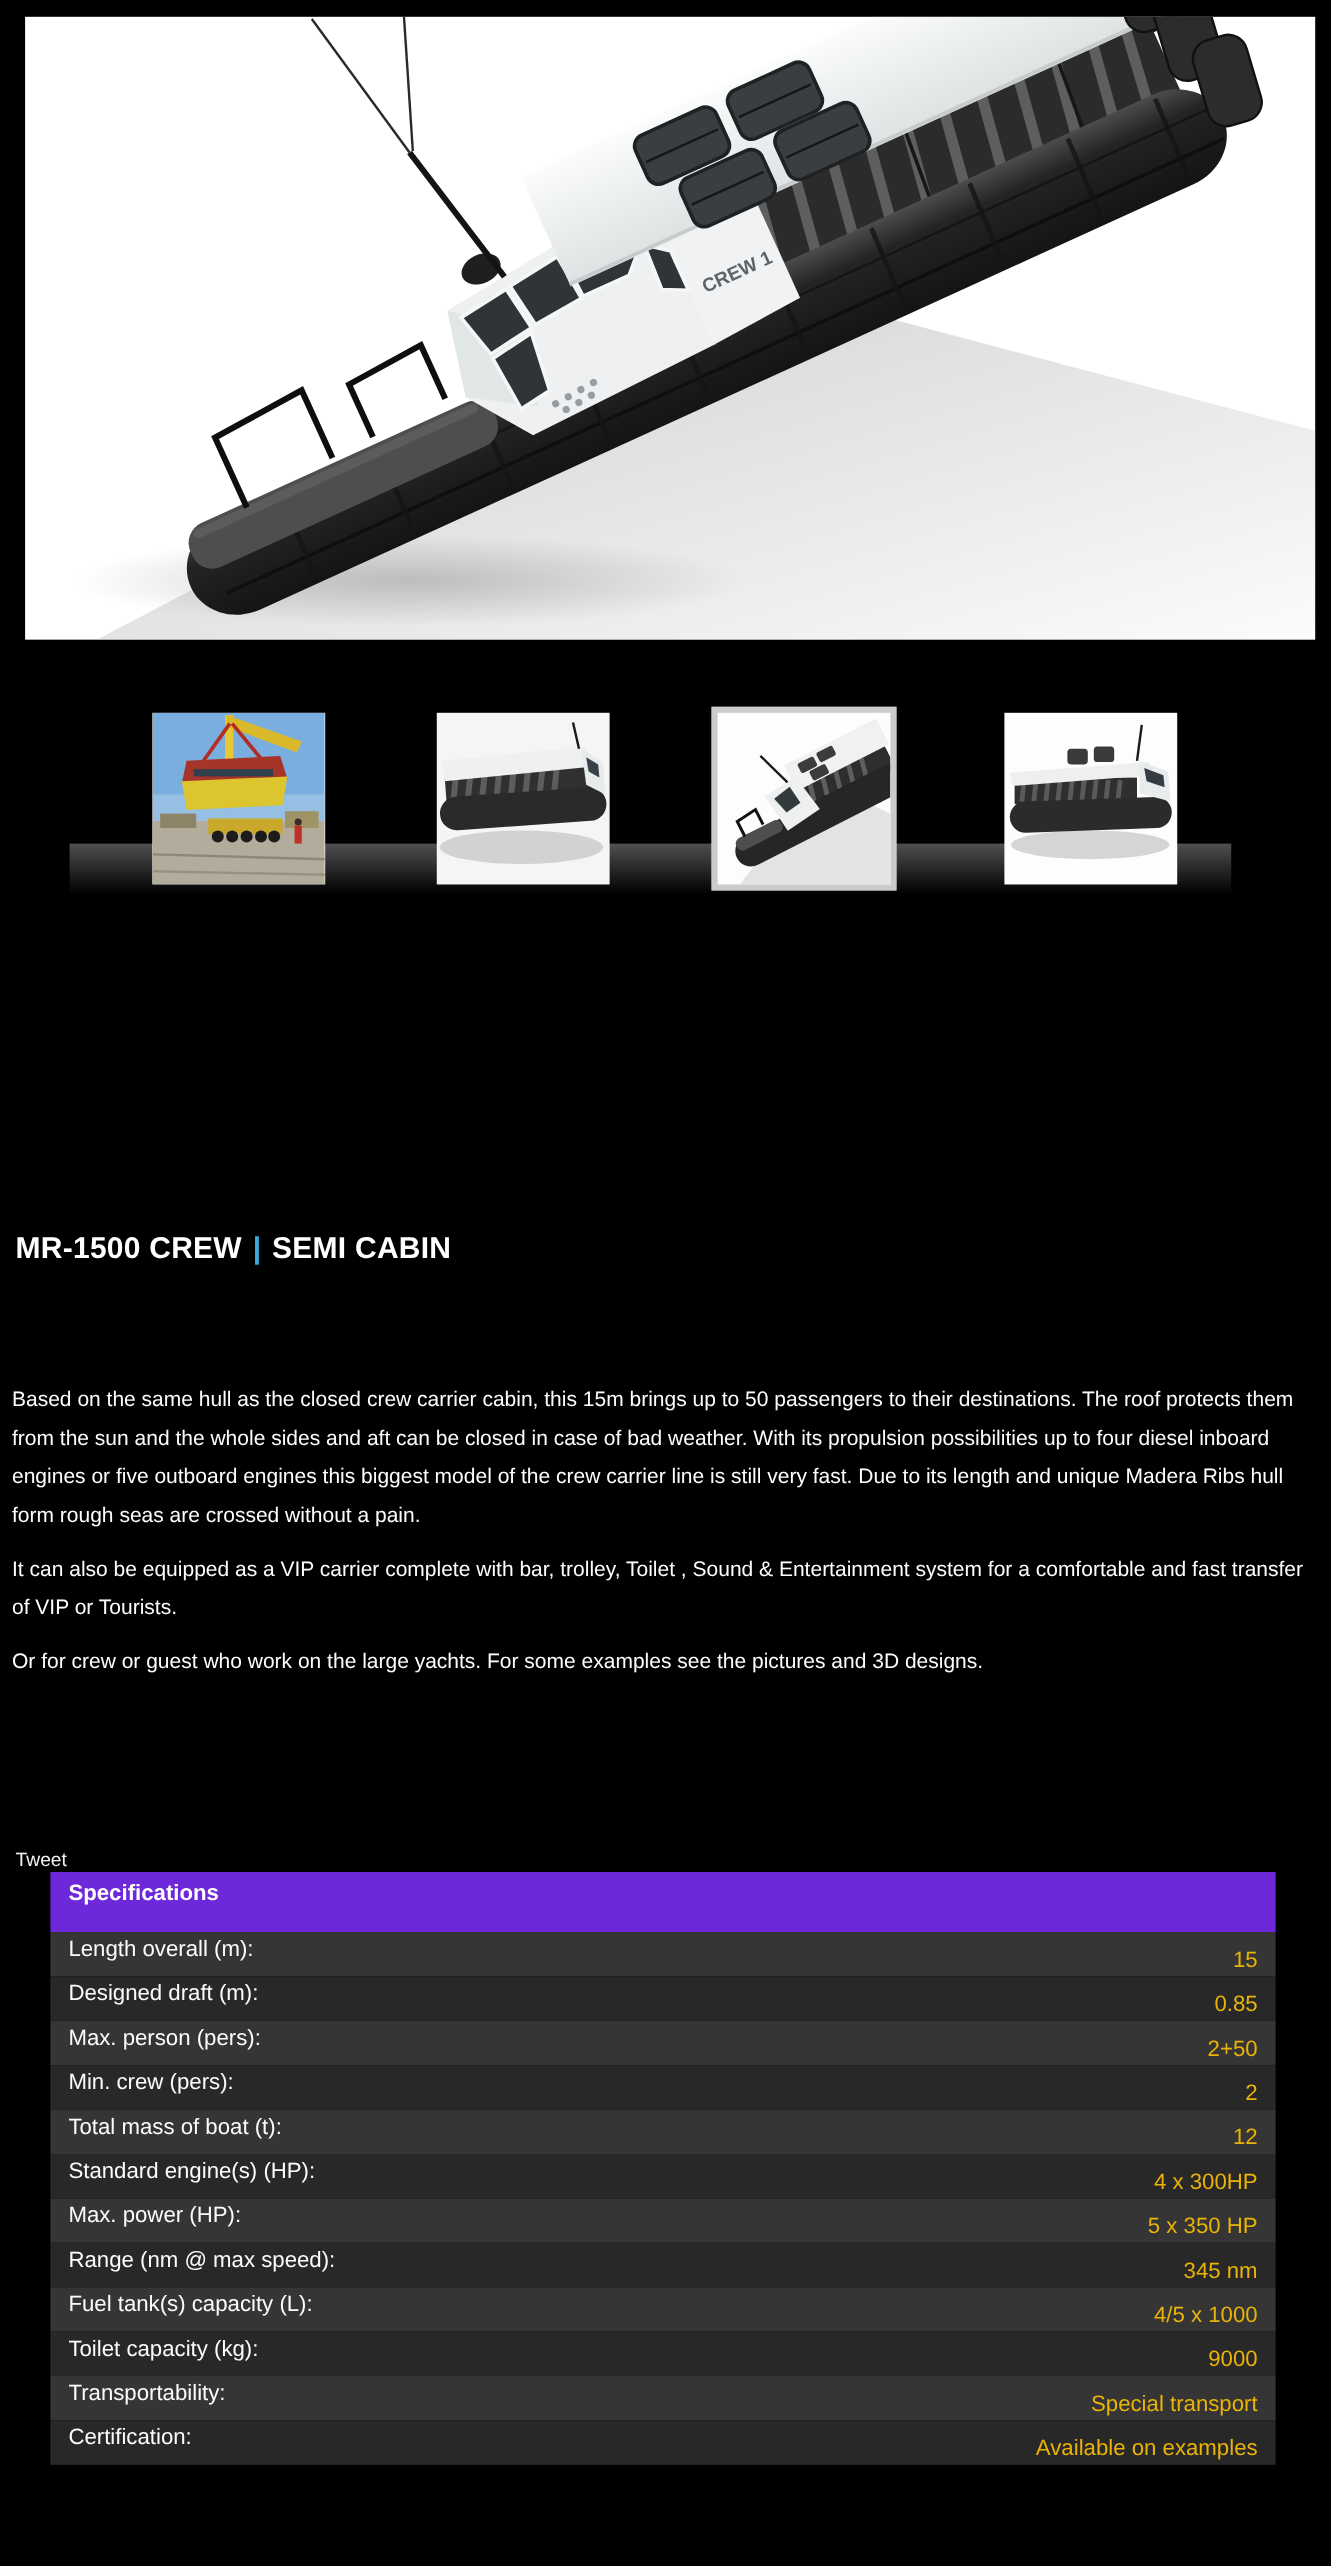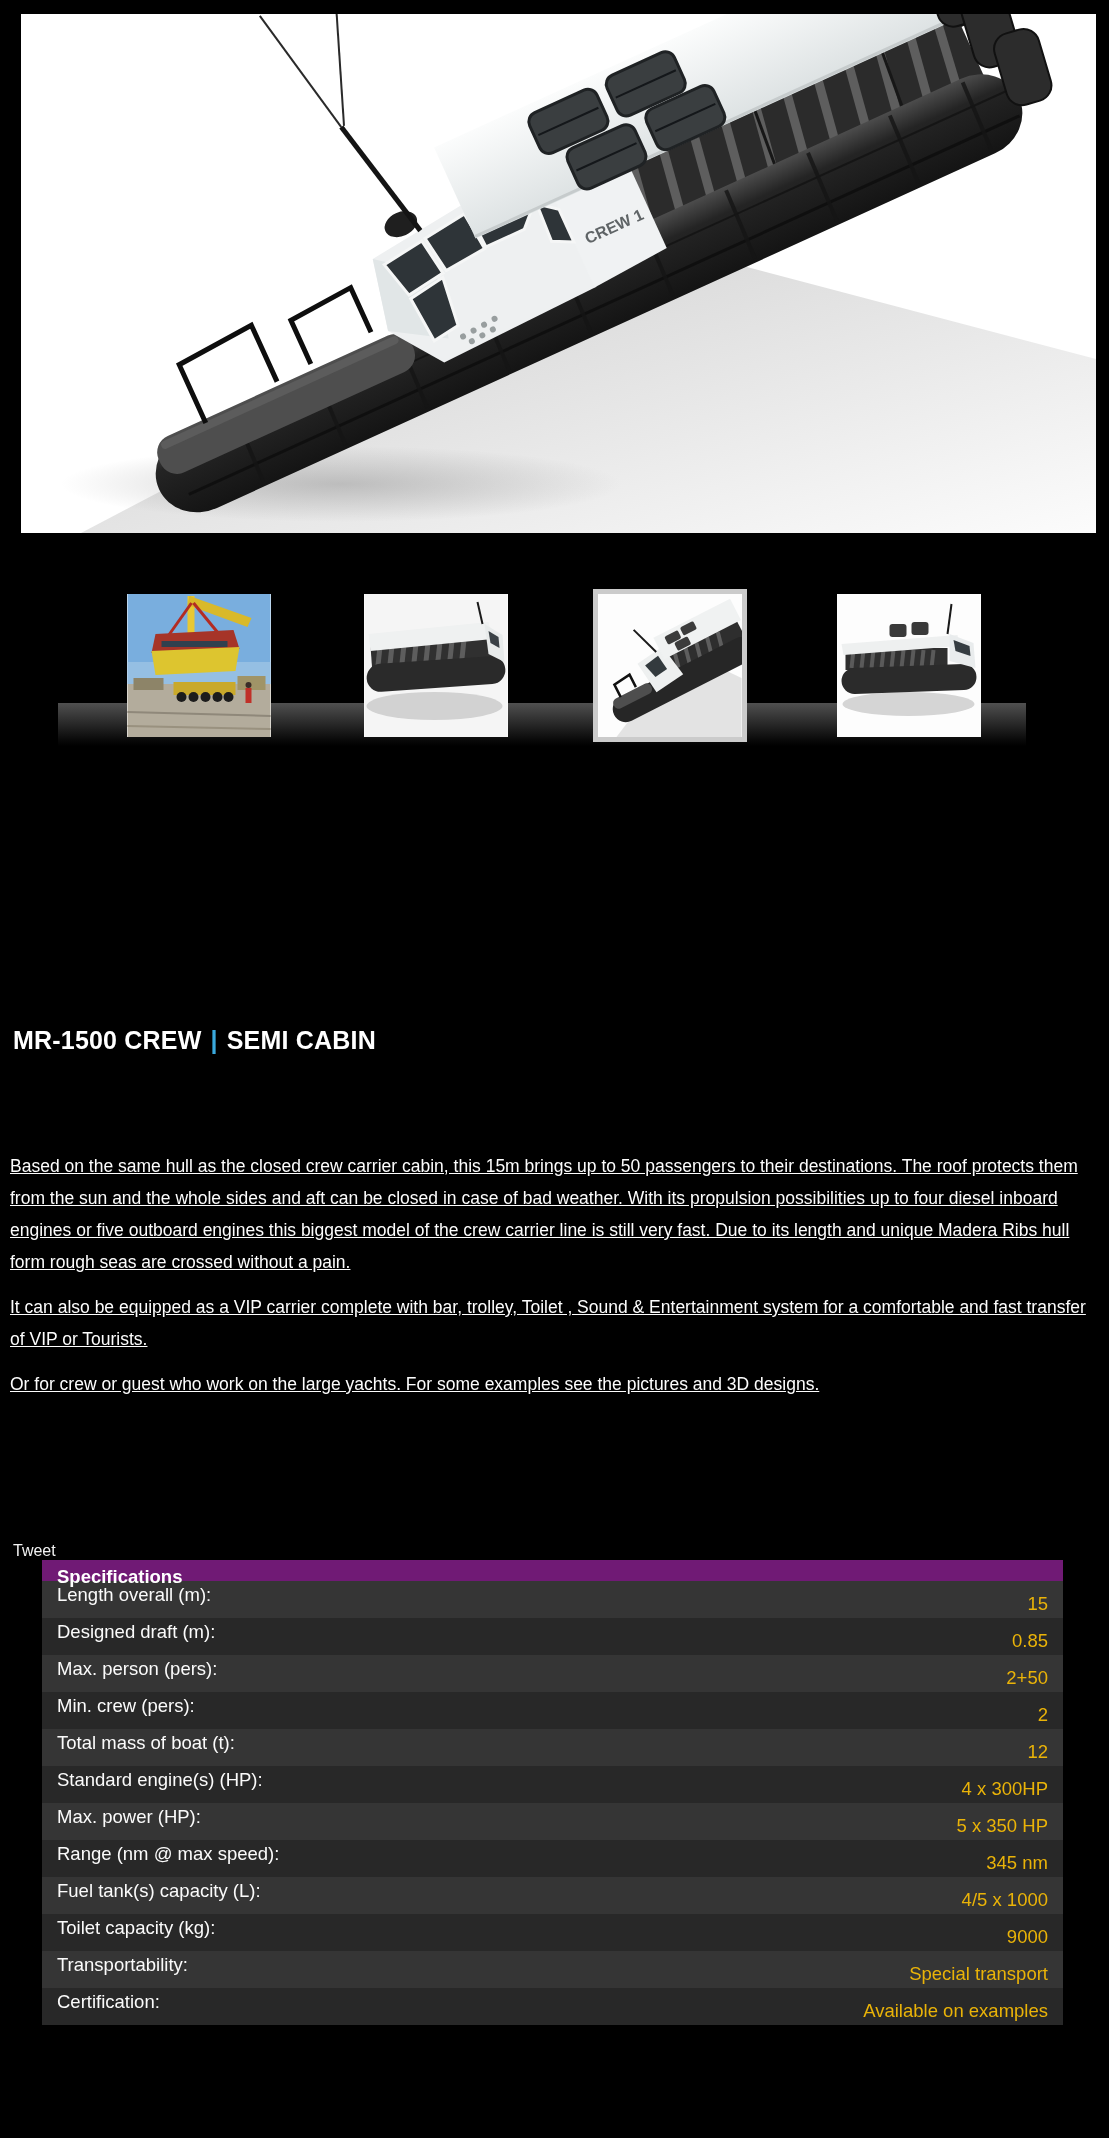--- a/index.html
+++ b/index.html
@@ -19,27 +19,27 @@
   .thumb.t4{left:837px;top:594px;}
   .thumb svg{display:block;}
 
   
   .title{position:absolute;left:13px;top:1026px;margin:0;font-size:25px;font-weight:bold;
          color:#fff;letter-spacing:0.2px;white-space:nowrap;}
   .title .sep{color:#3aa9dd;margin:0 9px;font-weight:bold;}
 
   
   .desc{position:absolute;left:10px;top:1150px;width:1086px;font-size:17.5px;line-height:32px;color:#fdfdfd;}
-  .desc p{margin:0 0 13px 0;text-decoration:underline;}
+  .desc p{margin:0 0 13px 0;}
 
   .tweet{position:absolute;left:13px;top:1542px;font-size:16px;color:#f2f2f2;text-decoration:none;cursor:pointer;text-align:center;}
 
   
   .spec-table{position:absolute;left:42px;top:1560px;width:1021px;}
-  .spec-header{height:21px;line-height:33px;background:#701a75;color:#fff;
+  .spec-header{height:50px;line-height:33px;background:#6d28d9;color:#fff;
                font-weight:bold;font-size:18.5px;padding-left:15px;}
   .spec-row{display:flex;justify-content:space-between;height:37px;padding:0 15px;font-size:18.5px;text-align:center;}
   .spec-row:nth-child(even){background:#353535;}
   .spec-row:nth-child(odd){background:#282828;}
   .spec-label{align-self:flex-start;padding-top:3px;color:#fbfbfb;}
   .spec-value{align-self:flex-end;padding-bottom:3px;color:#eab308;}
 </style>
 </head>
 <body>
 

